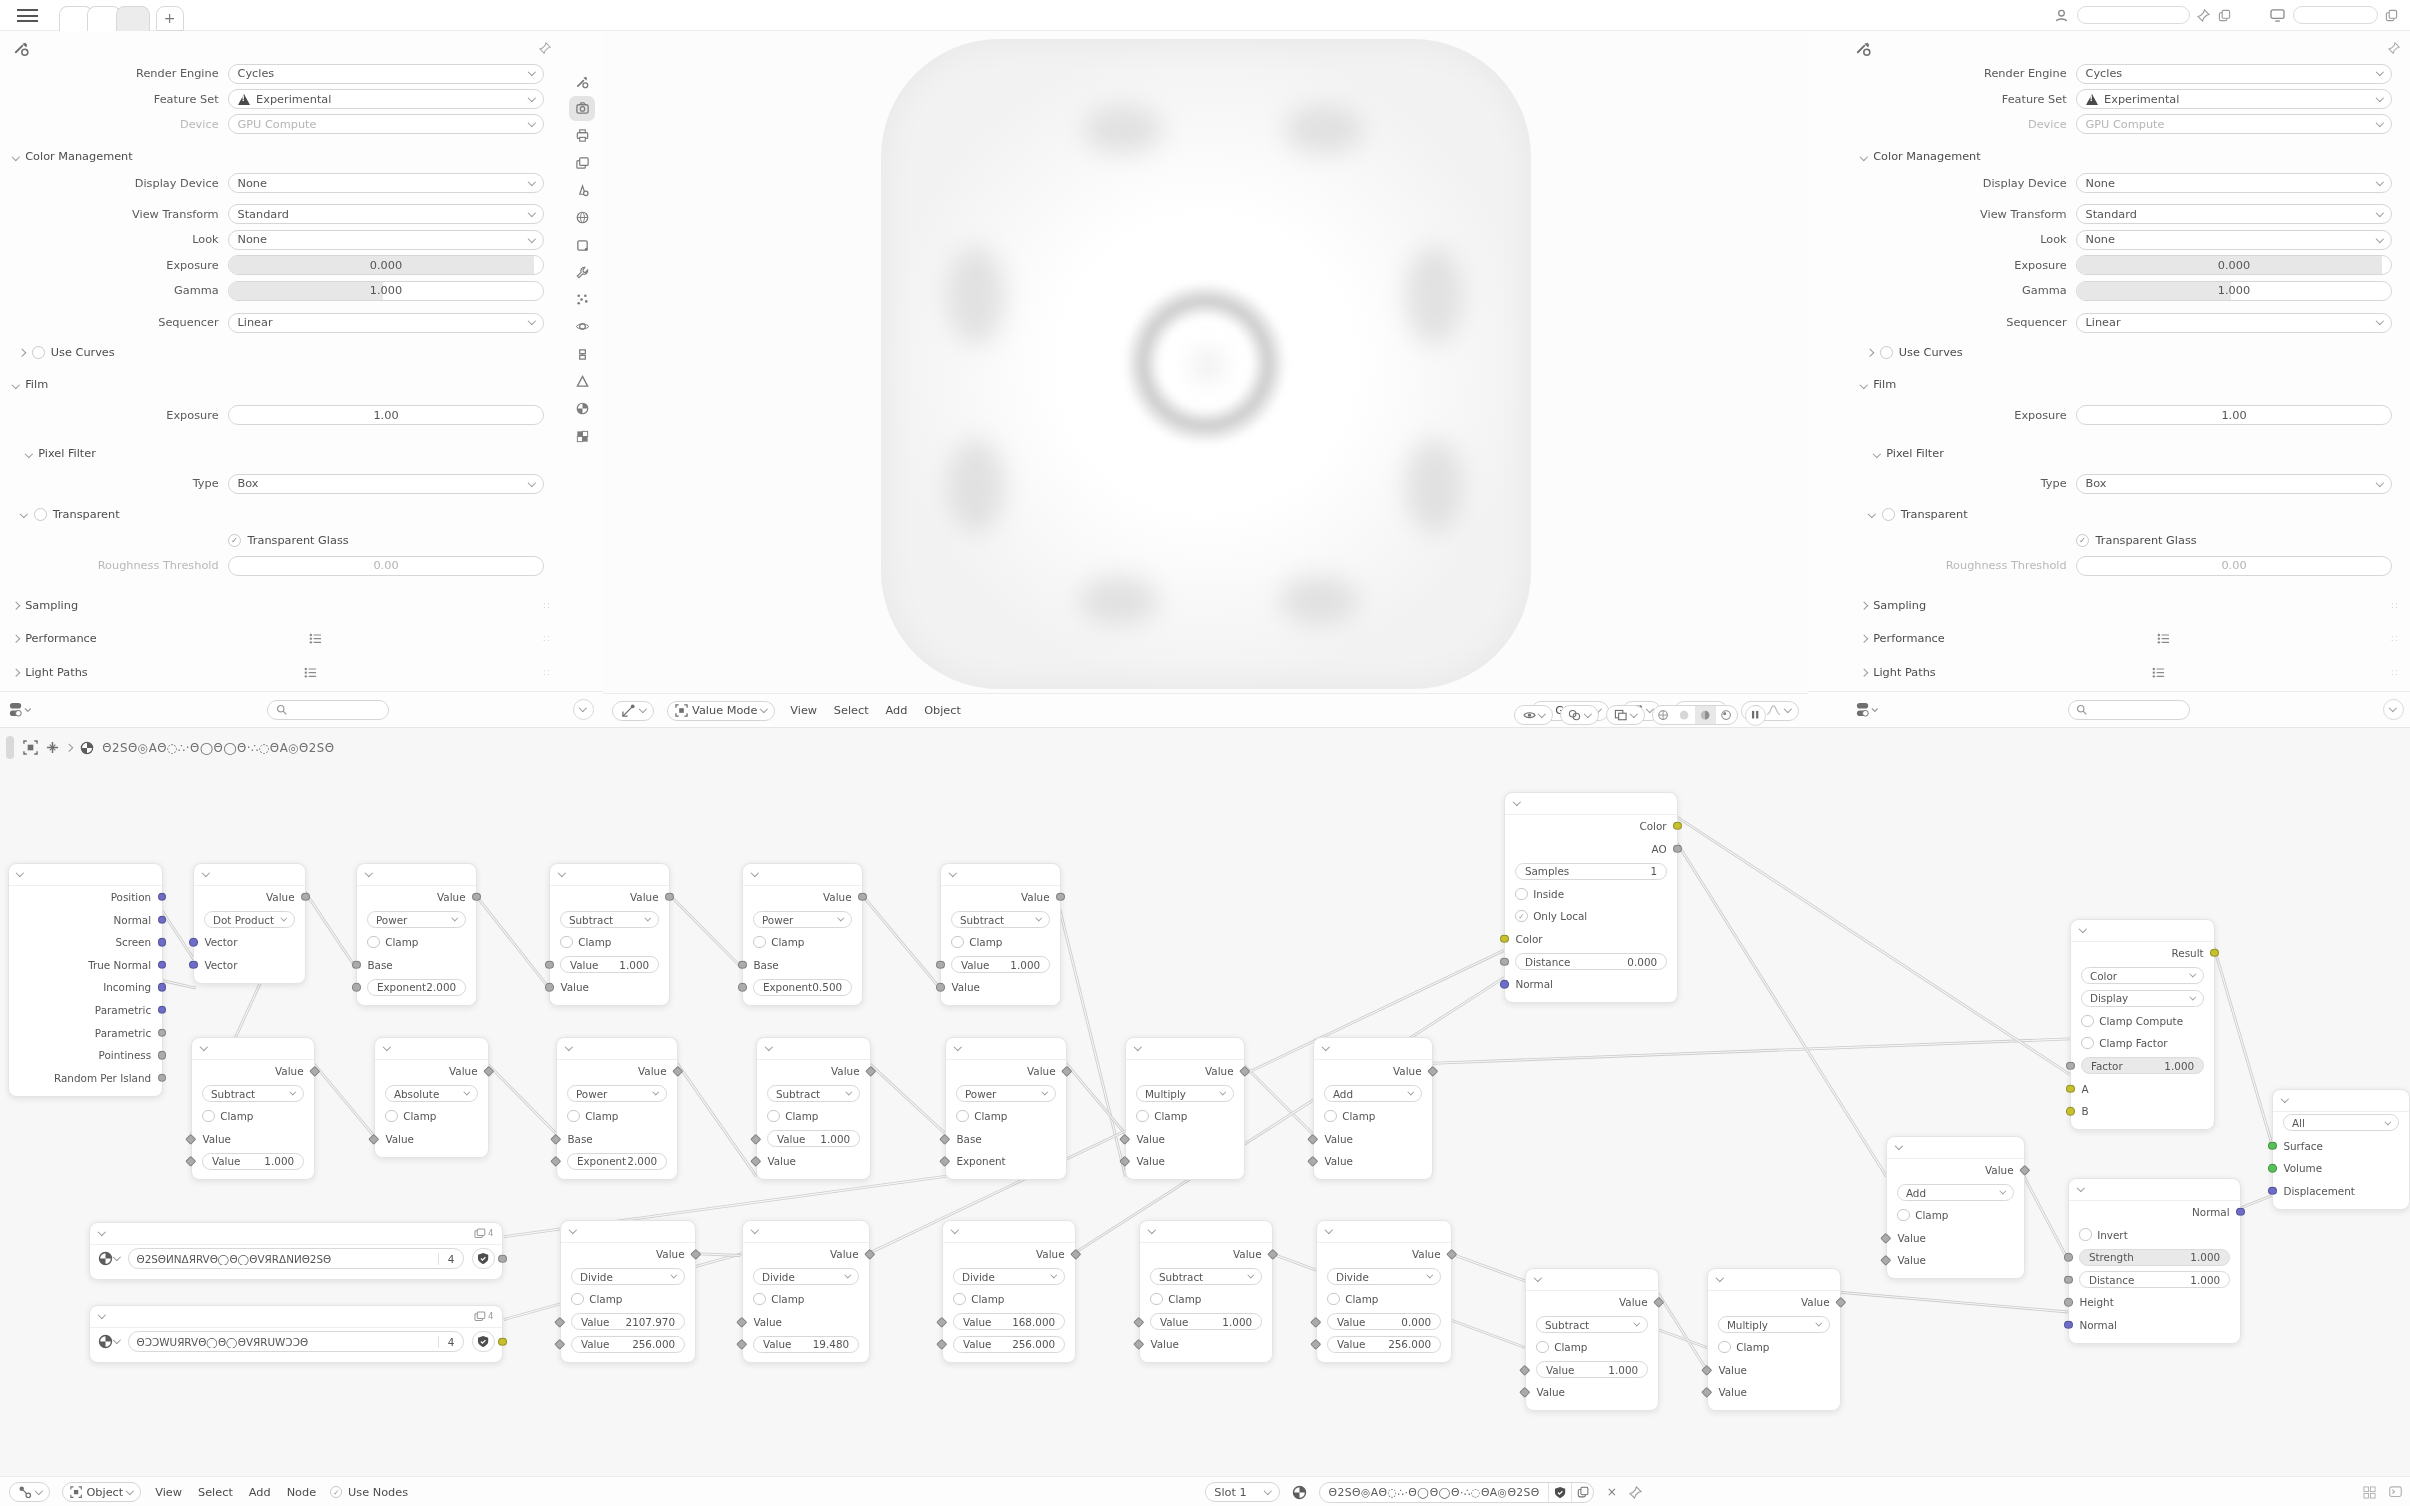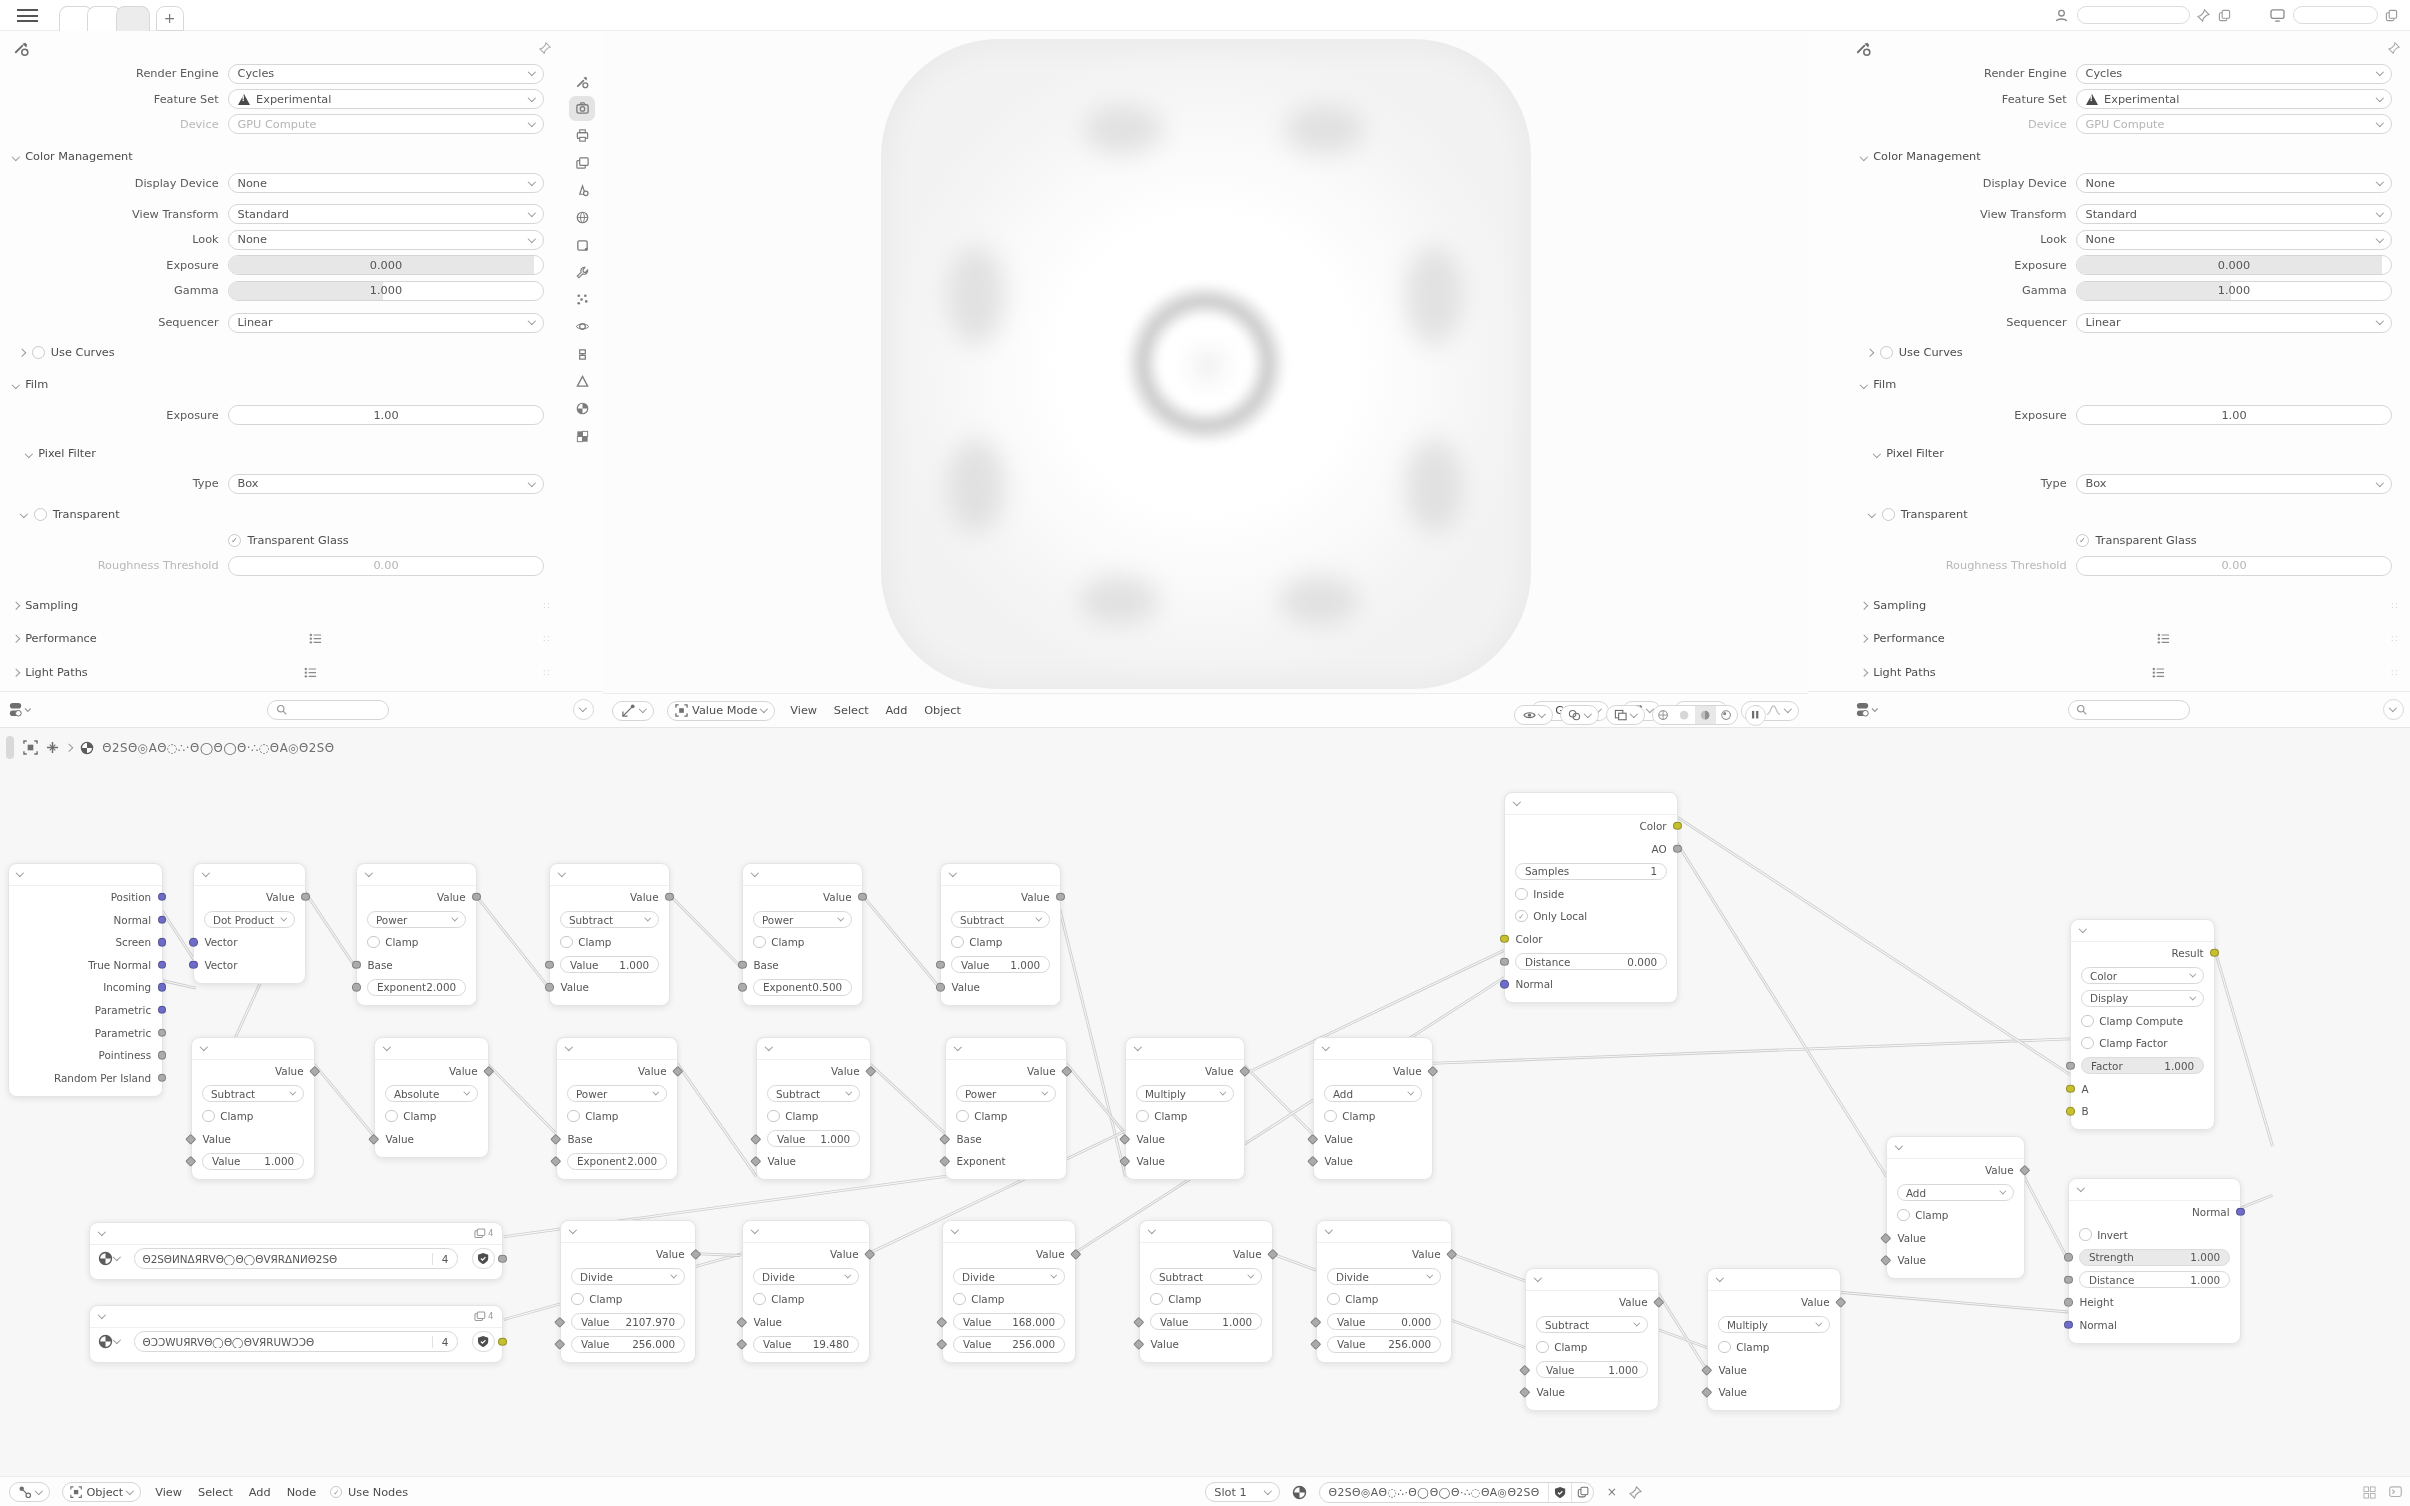--- a/index.html
+++ b/index.html
@@ -118,21 +118,21 @@
   .sock.diamond { border-radius:1.4px; width:7.5px; height:7.5px; transform:translateY(-50%) rotate(45deg); }
   .nsel { flex:1; height:17px; border:0.9px solid #d8d8d8; border-radius:9.4px; background:#fff;
           display:flex; align-items:center; padding:0 7.5px; color:#555; }
   .nsel .cvd { margin-left:auto; transform:rotate(45deg) scale(.8); }
   .nnum { flex:1; height:17px; border:0.9px solid #d8d8d8; border-radius:9.4px; background:#fff;
           display:flex; align-items:center; padding:0 8.5px; }
   .nnum.filled { background:#e9e9e9; border-color:#dcdcdc; }
   .nnum .nv { margin-left:auto; }
   .nchk { display:flex; align-items:center; gap:5.6px; }
   .nchk .circle-cb { width:12.2px; height:12.2px; font-size:7.5px; }
-  .imgrow { height:28px; display:flex; align-items:center; gap:14px; padding:0 7.5px; position:relative;}
+  .imgrow { height:28px; display:flex; align-items:center; gap:8px; padding:0 7.5px; position:relative;}
   .imgpill { flex:1; height:21px; border:0.9px solid #d8d8d8; border-radius:10.4px; background:#fff;
              display:flex; align-items:center; overflow:hidden; }
   .imgpill .nm { flex:1; padding:0 7.5px; white-space:nowrap; overflow:hidden; color:#555;}
   .imgpill .cnt { width:24.5px; text-align:center; border-left:0.9px solid #e2e2e2; color:#555; }
   .shieldbtn { width:22.6px; height:21px; border:0.9px solid #d8d8d8; border-radius:10.4px;
                display:flex; align-items:center; justify-content:center; background:#fff; flex:none;}
   .hdicons { margin-left:auto; display:flex; align-items:center; gap:1.9px; color:#9a9a9a; font-size:8.5px;}
 
   .nfooter { position:absolute; left:0; right:0; bottom:0; height:31px; background:#fdfdfd;
              border-top:0.9px solid #ececec; display:flex; align-items:center; gap:12.2px; padding:0 9.4px; z-index:5;}
@@ -1779,20 +1779,44 @@
         <div class="nrow">
           <span class="sock left" style="background: rgb(171, 171, 171);"></span>
           <span>Height</span>
         </div>
         <div class="nrow">
           <span class="sock left" style="background: rgb(109, 109, 201);"></span>
           <span>Normal</span>
         </div>
         <div style="height: 6.6px;"></div>
       </div>
+      <div class="node" style="left: 2272px; top: 361px; width: 138px;">
+        <div class="nhead">
+          <span class="cvd"></span>
+        </div>
+        <div class="nrow">
+          <span class="nsel">
+            <span>All</span>
+            <span class="cvd"></span>
+          </span>
+        </div>
+        <div class="nrow">
+          <span class="sock left" style="background: rgb(87, 193, 87);"></span>
+          <span>Surface</span>
+        </div>
+        <div class="nrow">
+          <span class="sock left" style="background: rgb(87, 193, 87);"></span>
+          <span>Volume</span>
+        </div>
+        <div class="nrow">
+          <span class="sock left" style="background: rgb(109, 109, 201);"></span>
+          <span>Displacement</span>
+        </div>
+        <div style="height: 6.6px;"></div>
+      </div>
     </div>
 
   <div class="breadcrumb">
     <span class="bc-handle"></span>
     <span>
       <svg class="ic" width="15" height="15" viewBox="0 0 16 16">
           <path d="M1 4V1h3M12 1h3v3M15 12v3h-3M4 15H1v-3" stroke="#6f6f6f" stroke-width="1.5" fill="none"></path>
           <rect x="5" y="5" width="6" height="6" fill="#6f6f6f"></rect>
         </svg>
     </span>

